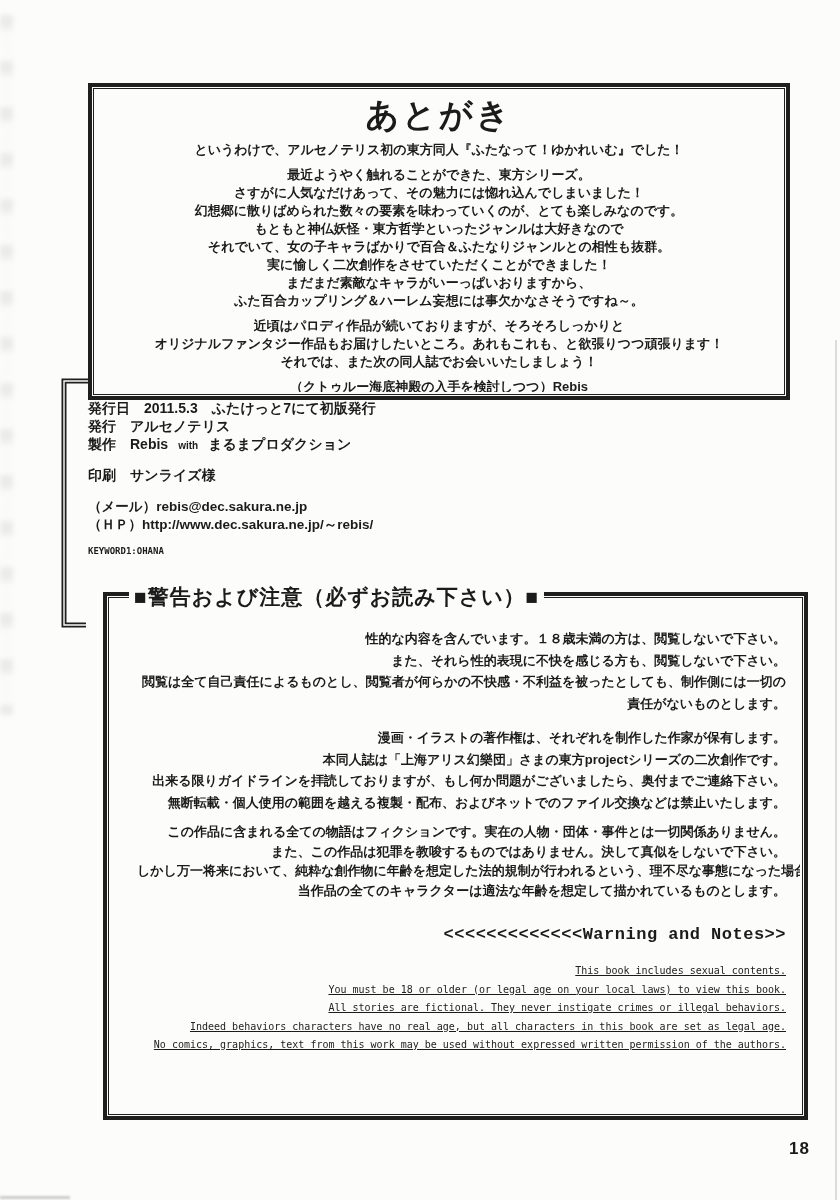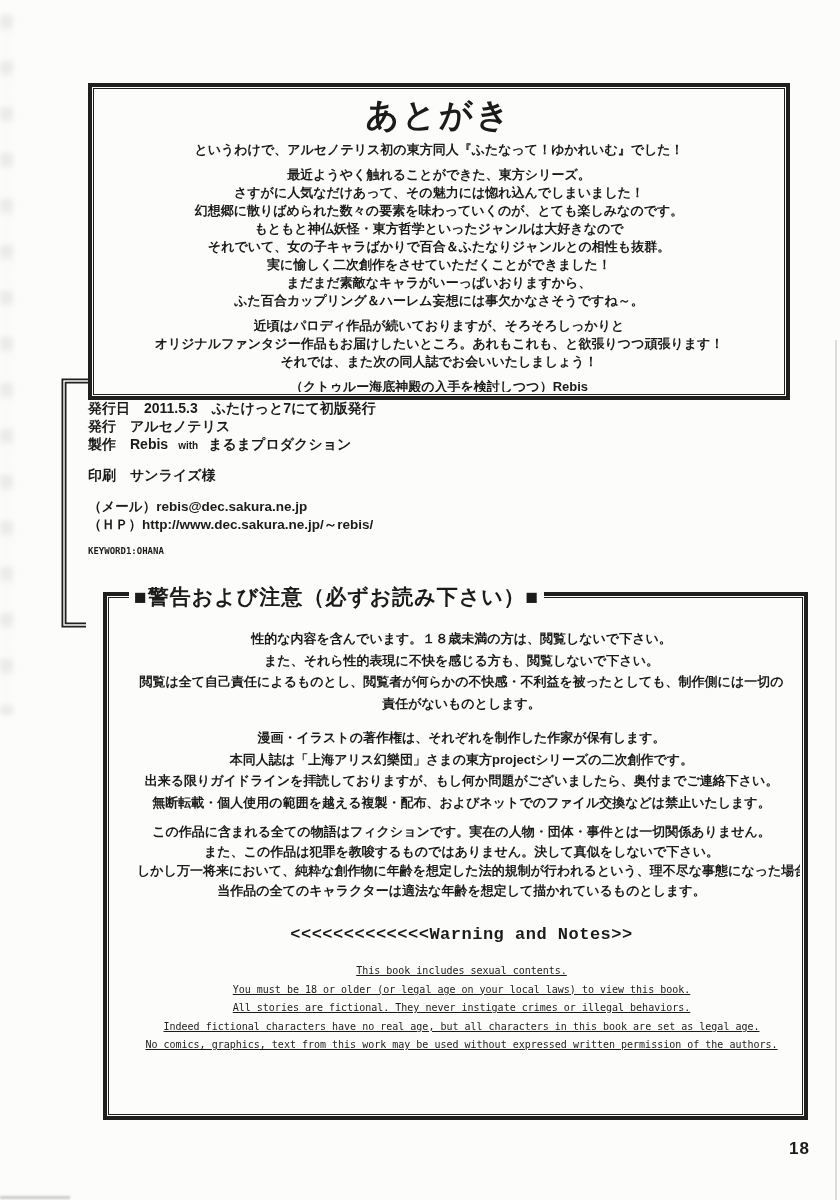--- a/index.html
+++ b/index.html
@@ -50,21 +50,21 @@
 
   
   .warning-outer{left:87px;top:592px;width:697px;height:520px;margin-left:16px;}
   .warning-header{
     position:absolute;top:-13px;left:22px;z-index:3;
     background:#fcfcfa;padding:0 5px;
     font-size:21px;line-height:28px;font-weight:bold;letter-spacing:1px;white-space:nowrap;
   }
   .warning-content{
     position:absolute;inset:2px;padding:28px 14px 0 26px;
-    font-weight:bold;font-size:13px;text-align:center;overflow:hidden;
+    font-weight:bold;font-size:13px;text-align:right;overflow:hidden;
   }
   .wline{line-height:21.5px;white-space:nowrap;}
   .wline3{line-height:19.5px;white-space:nowrap;}
   .wgap1{height:13px;}
   .wgap2{height:9px;}
   .wgap3{height:24px;}
   .en-header{
     font-family:Liberation Mono, monospace;font-size:17px;font-weight:bold;
     line-height:22px;white-space:nowrap;letter-spacing:.5px;
   }
@@ -151,21 +151,21 @@
         <div class="wline3">この作品に含まれる全ての物語はフィクションです。実在の人物・団体・事件とは一切関係ありません。</div>
         <div class="wline3">また、この作品は犯罪を教唆するものではありません。決して真似をしないで下さい。</div>
         <div class="wline3">しかし万一将来において、純粋な創作物に年齢を想定した法的規制が行われるという、理不尽な事態になった場合、</div>
         <div class="wline3">当作品の全てのキャラクターは適法な年齢を想定して描かれているものとします。</div>
         <div class="wgap3"></div>
         <div class="en-header">&lt;&lt;&lt;&lt;&lt;&lt;&lt;&lt;&lt;&lt;&lt;&lt;&lt;Warning and Notes&gt;&gt;</div>
         <div class="en-block">
           <div class="en-line">This book includes sexual contents.</div>
           <div class="en-line">You must be 18 or older (or legal age on your local laws) to view this book.</div>
           <div class="en-line">All stories are fictional. They never instigate crimes or illegal behaviors.</div>
-          <div class="en-line">Indeed fictional characters have no real age, but all characters in this book are set as legal age.</div>
+          <div class="en-line">Indeed behaviors characters have no real age, but all characters in this book are set as legal age.</div>
           <div class="en-line">No comics, graphics, text from this work may be used without expressed written permission of the authors.</div>
         </div>
       </div>
     </div>
   </div>
 
   <div class="page-number">18</div>
 
 </div>
 

